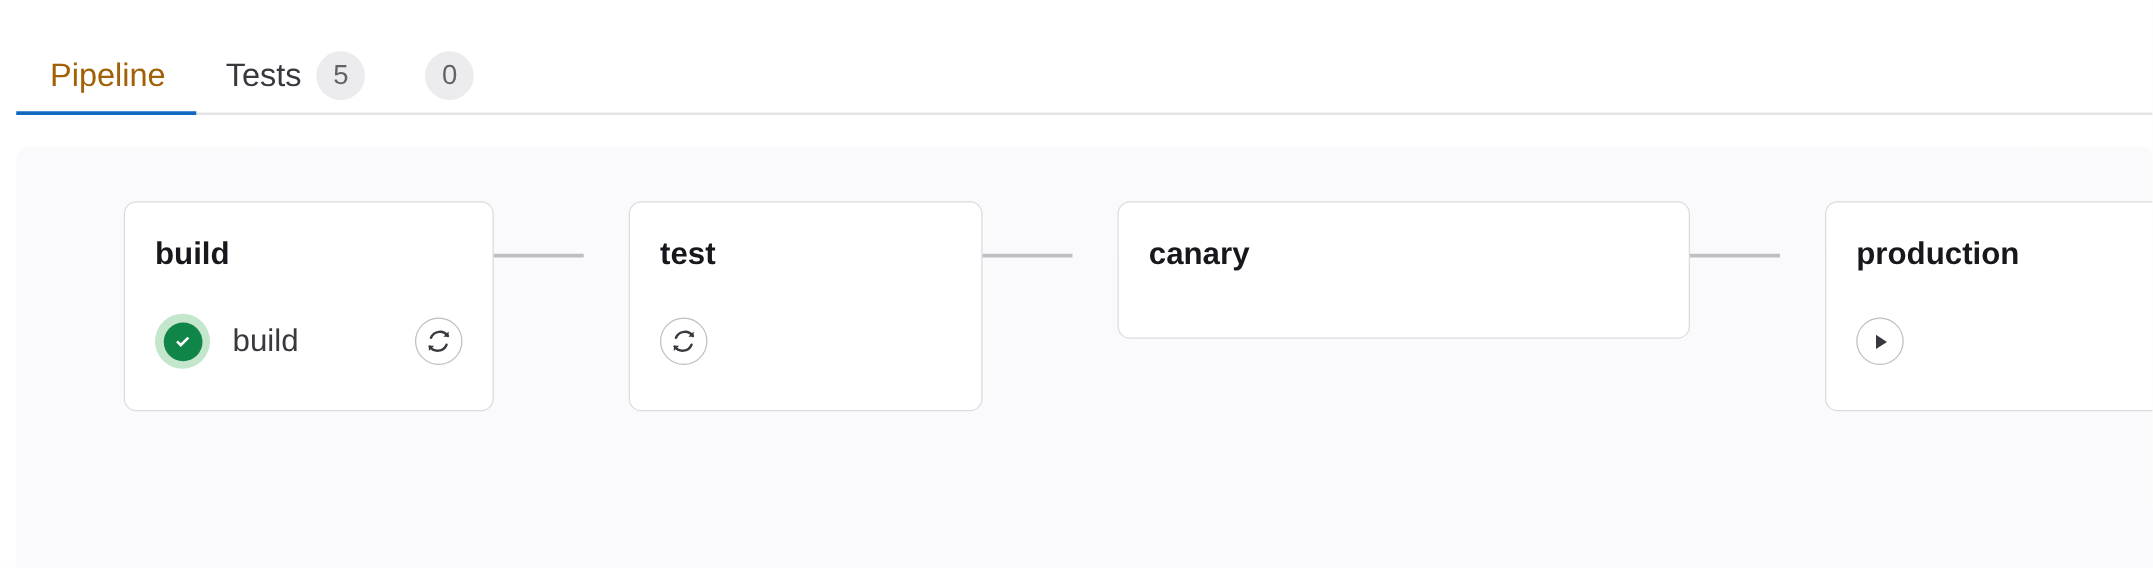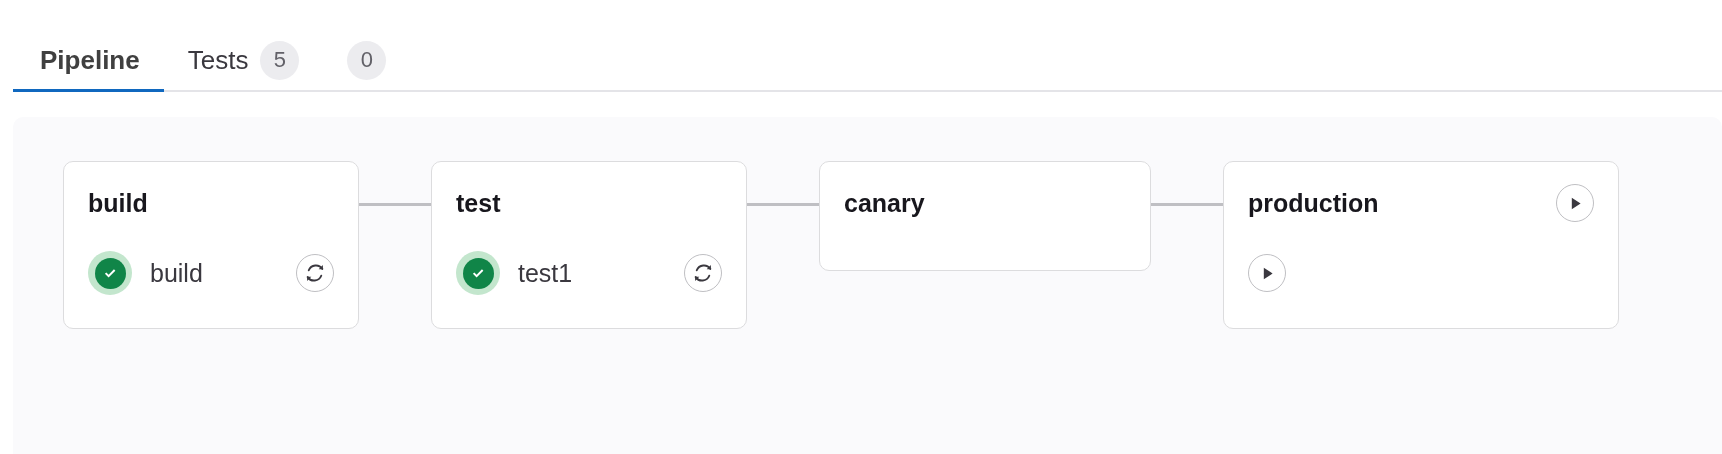--- a/index.html
+++ b/index.html
@@ -45,22 +45,22 @@
     cursor: pointer;
     color: #3a383f;
   }
   .tab:first-child { padding-left: 27px; }
   .tab-label {
     font-size: 26px;
     line-height: 1;
     padding-top: 28px;
   }
   .tab.active .tab-label {
-    font-weight: bold;
-    color: #404040;
+    font-weight: normal;
+    color: #a16207;
   }
   .tab.active::after {
     content: "";
     position: absolute;
     left: 0;
     right: 0;
     bottom: 0;
     height: 3px;
     background: #1068bf;
     z-index: 2;
@@ -96,41 +96,42 @@
     position: absolute;
     top: 44px;
     left: 50px;
     display: flex;
     align-items: flex-start;
   }
 
   .stage-wrap {
     display: flex;
     align-items: flex-start;
+    margin-left: 36px;
   }
 
   
   .connector {
     width: 72px;
     height: 3px;
     background: #bfbfc3;
     margin-top: 42px;
     flex: none;
   }
 
   .stage-card {
     background: #ffffff;
     border: 1px solid #dcdcde;
     border-radius: 10px;
     box-sizing: border-box;
     padding: 22px 24px 26px 24px;
   }
   .stage-card.w-build      { width: 296px; }
-  .stage-card.w-test       { width: 316px; }
-  .stage-card.w-canary     { width: 332px; text-align: right; }
+  .stage-card.w-test       { width: 283px; }
+  .stage-card.w-canary     { width: 458px; text-align: right; }
   .stage-card.w-production { width: 396px; }
 
   .stage-head {
     display: flex;
     align-items: center;
     justify-content: space-between;
     height: 38px;
     margin-bottom: 22px;
   }
   .stage-title {
@@ -249,30 +250,20 @@
       </div>
       <div class="connector"></div>
     </div>
 
     <div class="stage-wrap">
       <div class="stage-card w-test">
         <div class="stage-head">
           <span class="stage-title">test</span>
         </div>
         <div class="job-row">
-          <div class="job-left">
-            <span class="status success">
-              <span class="disc">
-                <svg width="19" height="19" viewBox="0 0 16 16" aria-hidden="true">
-                  <path d="M6.4 11.4 3.3 8.3l1.2-1.2 1.9 1.9 4.5-4.5 1.2 1.2z" fill="#ffffff"></path>
-                </svg>
-              </span>
-            </span>
-            <span class="job-name">test1</span>
-          </div>
           <button class="action-btn">
             <svg width="22" height="22" viewBox="0 0 24 24" aria-hidden="true">
               <g fill="none" stroke="#3a383f" stroke-width="2.1" stroke-linecap="round" stroke-linejoin="round">
                 <path d="M20 7.5A8.4 8.4 0 0 0 5.2 9"></path>
                 <path d="M4 16.5A8.4 8.4 0 0 0 18.8 15"></path>
               </g>
               <path d="M20.6 3.4v4.6h-4.6z" fill="#3a383f"></path>
               <path d="M3.4 20.6v-4.6h4.6z" fill="#3a383f"></path>
             </svg>
           </button>

